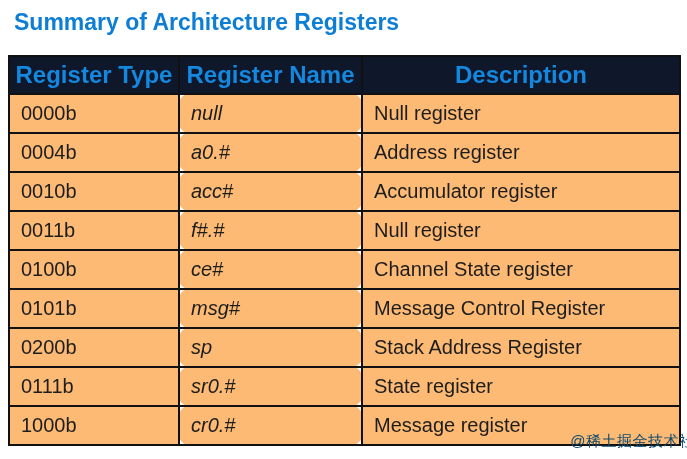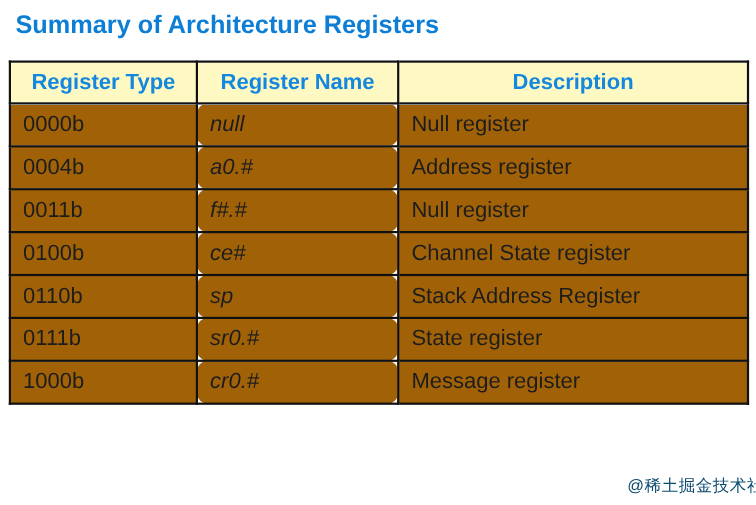--- a/index.html
+++ b/index.html
@@ -36,31 +36,31 @@
   }
   table.reg-table th,
   table.reg-table td {
     border: 2px solid #111111;
     box-sizing: border-box;
     overflow: hidden;
     white-space: nowrap;
   }
   table.reg-table th {
     height: 38px;
-    background: #fef9c3;
+    background: #0f172a;
     color: #1487df;
-    font-size: 20px;
+    font-size: 24px;
     font-weight: bold;
     text-align: center;
     vertical-align: middle;
     padding: 0 4px;
   }
   table.reg-table td {
     height: 39px;
-    background: #a16207;
+    background: #fdba74;
     color: #1d1d1d;
     font-size: 20px;
     text-align: left;
     vertical-align: middle;
     padding: 0 0 0 11px;
   }
   col.c-type { width: 170px; }
   col.c-name { width: 183px; }
   col.c-desc { width: 318px; }
   td.name { font-style: italic; border-radius: 10px; }
@@ -99,36 +99,46 @@
     <td class="name">null</td>
     <td class="desc">Null register</td>
   </tr>
 
   <tr class="data-row">
     <td class="type">0004b</td>
     <td class="name">a0.#</td>
     <td class="desc">Address register</td>
   </tr>
 
+  <tr class="data-row">
+    <td class="type">0010b</td>
+    <td class="name">acc#</td>
+    <td class="desc">Accumulator register</td>
+  </tr>
 
   <tr class="data-row">
     <td class="type">0011b</td>
     <td class="name">f#.#</td>
     <td class="desc">Null register</td>
   </tr>
 
   <tr class="data-row">
     <td class="type">0100b</td>
     <td class="name">ce#</td>
     <td class="desc">Channel State register</td>
   </tr>
 
+  <tr class="data-row">
+    <td class="type">0101b</td>
+    <td class="name">msg#</td>
+    <td class="desc">Message Control Register</td>
+  </tr>
 
   <tr class="data-row">
-    <td class="type">0110b</td>
+    <td class="type">0200b</td>
     <td class="name">sp</td>
     <td class="desc">Stack Address Register</td>
   </tr>
 
   <tr class="data-row">
     <td class="type">0111b</td>
     <td class="name">sr0.#</td>
     <td class="desc">State register</td>
   </tr>
 

